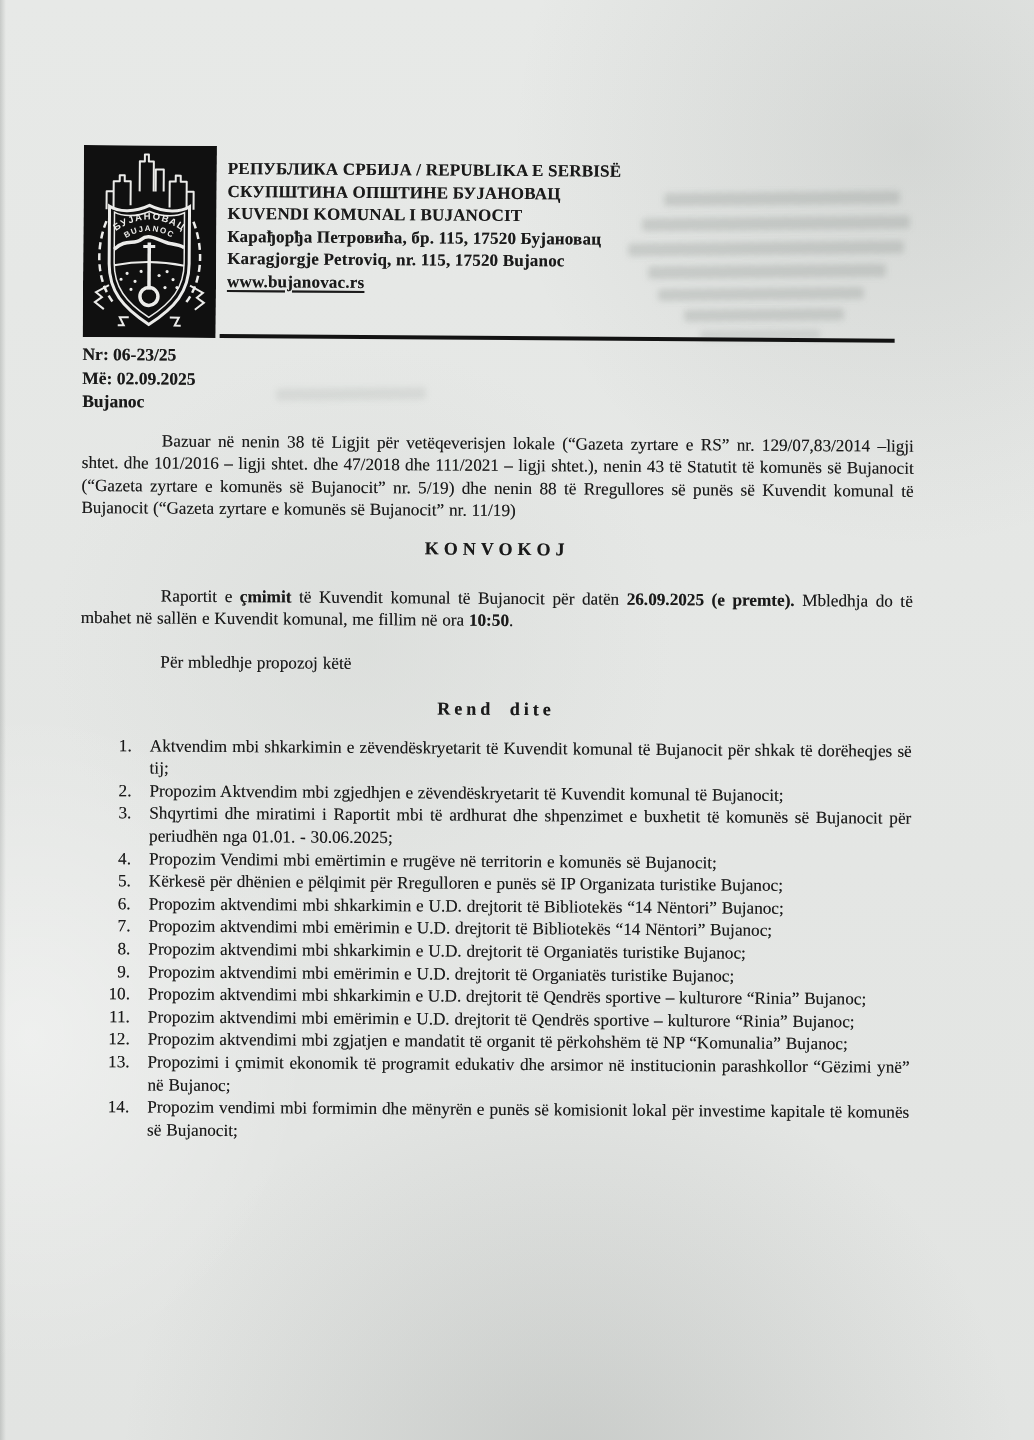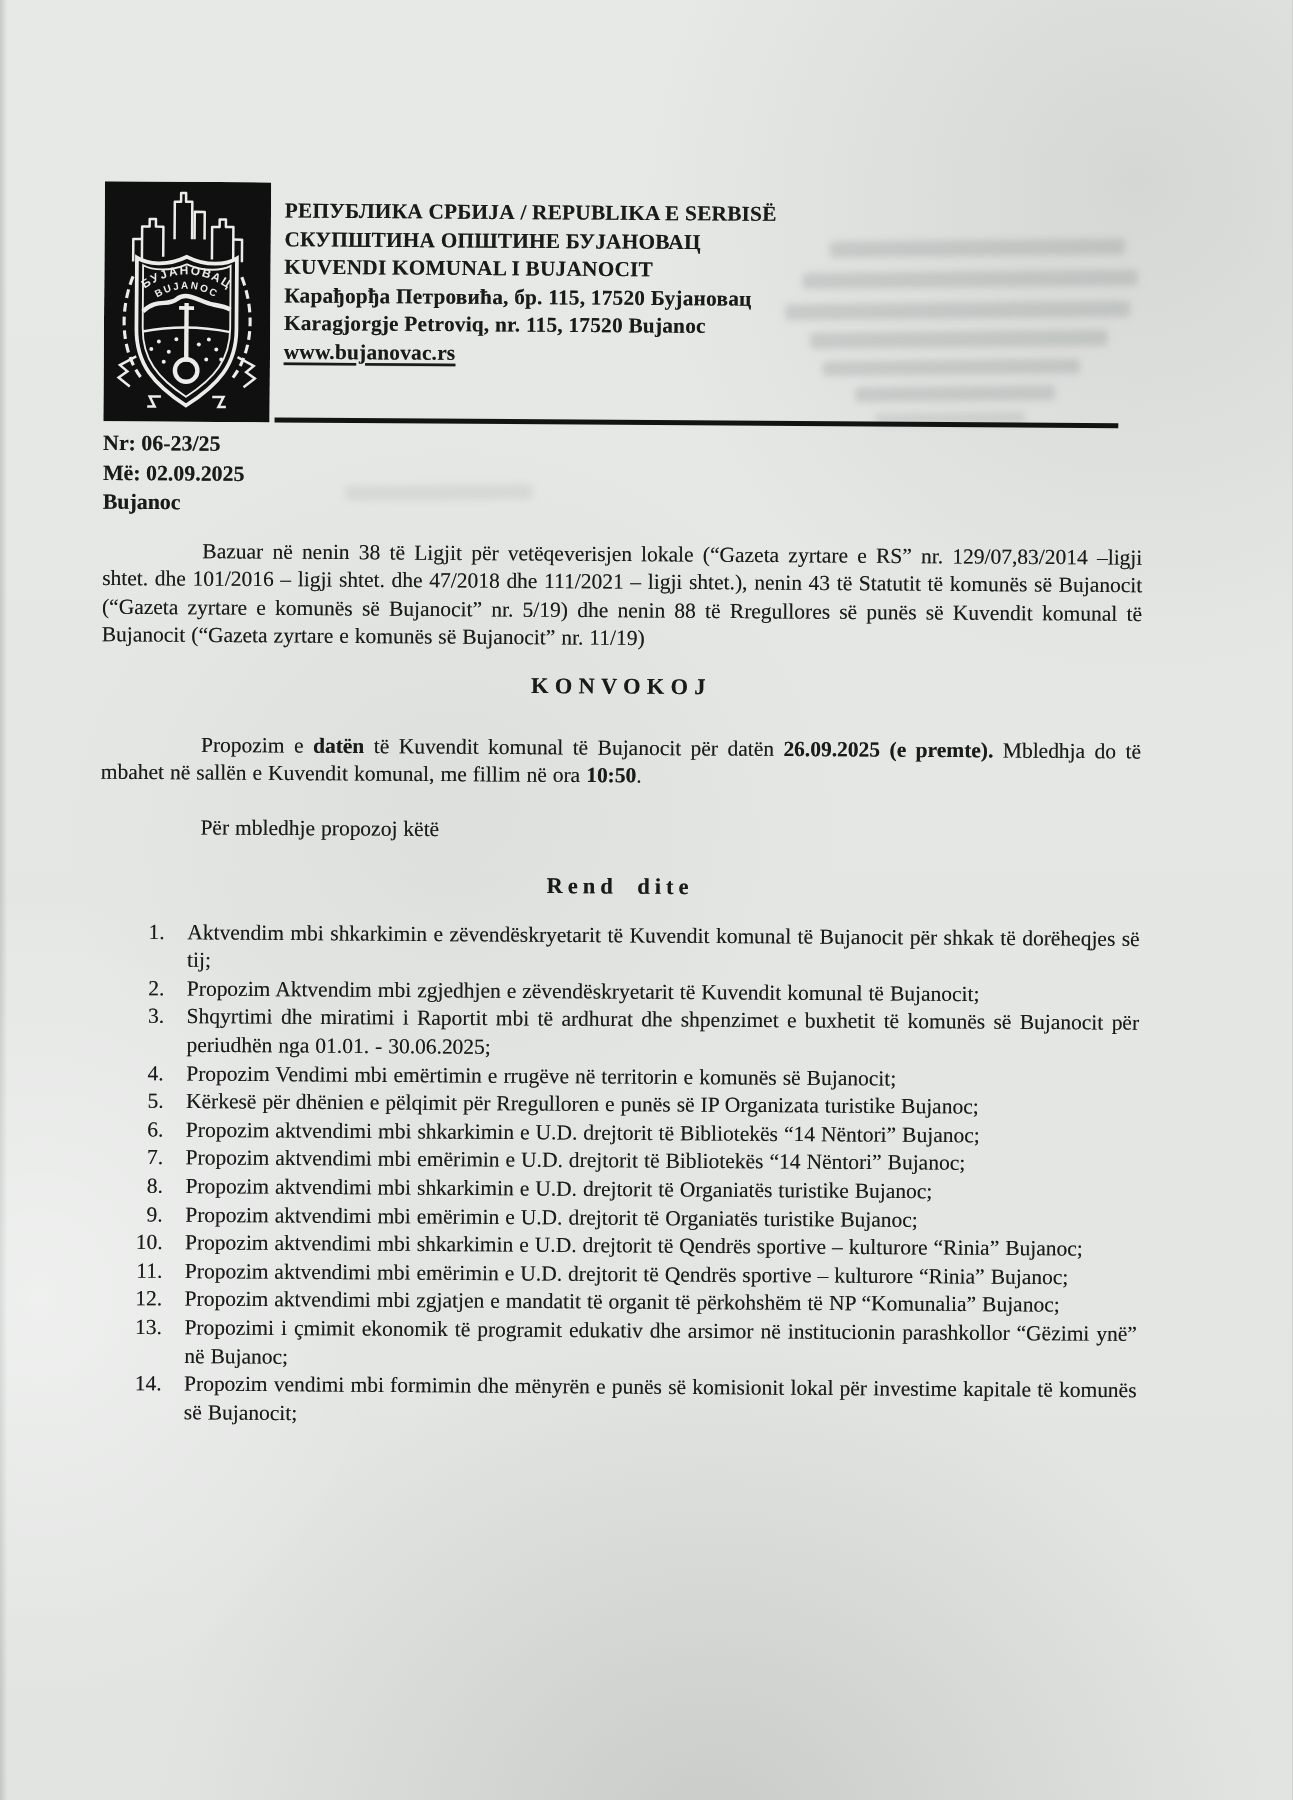--- a/index.html
+++ b/index.html
@@ -144,21 +144,21 @@
     <div class="ref">
       <div>Nr: 06-23/25</div>
       <div>Më: 02.09.2025</div>
       <div>Bujanoc</div>
     </div>
 
     <p class="para justify indent intro">Bazuar në nenin 38 të Ligjit për vetëqeverisjen lokale (“Gazeta zyrtare e RS” nr. 129/07,83/2014 –ligji shtet. dhe 101/2016 – ligji shtet. dhe 47/2018 dhe 111/2021 – ligji shtet.), nenin 43 të Statutit të komunës së Bujanocit (“Gazeta zyrtare e komunës së Bujanocit” nr. 5/19) dhe nenin 88 të Rregullores së punës së Kuvendit komunal të Bujanocit (“Gazeta zyrtare e komunës së Bujanocit” nr. 11/19)</p>
 
     <h2 class="h-center h-konvokoj">KONVOKOJ</h2>
 
-    <p class="para justify indent meeting"><span>Propozim e </span><b>datën</b><span> të Kuvendit komunal të Bujanocit për datën </span><b>26.09.2025 (e premte).</b><span> Mbledhja do të mbahet në sallën e Kuvendit komunal, me fillim në ora </span><b>10:50</b><span>.</span></p>
+    <p class="para justify indent meeting"><span>Raportit e </span><b>çmimit</b><span> të Kuvendit komunal të Bujanocit për datën </span><b>26.09.2025 (e premte).</b><span> Mbledhja do të mbahet në sallën e Kuvendit komunal, me fillim në ora </span><b>10:50</b><span>.</span></p>
 
     <p class="para indent proposal">Për mbledhje propozoj këtë</p>
 
     <h3 class="h-center h-rend">Rend dite</h3>
 
     <ol class="agenda">
         <li>Aktvendim mbi shkarkimin e zëvendëskryetarit të Kuvendit komunal të Bujanocit për shkak të dorëheqjes së tij;</li>
         <li>Propozim Aktvendim mbi zgjedhjen e zëvendëskryetarit të Kuvendit komunal të Bujanocit;</li>
         <li>Shqyrtimi dhe miratimi i Raportit mbi të ardhurat dhe shpenzimet e buxhetit të komunës së Bujanocit për periudhën nga 01.01. - 30.06.2025;</li>
         <li>Propozim Vendimi mbi emërtimin e rrugëve në territorin e komunës së Bujanocit;</li>

